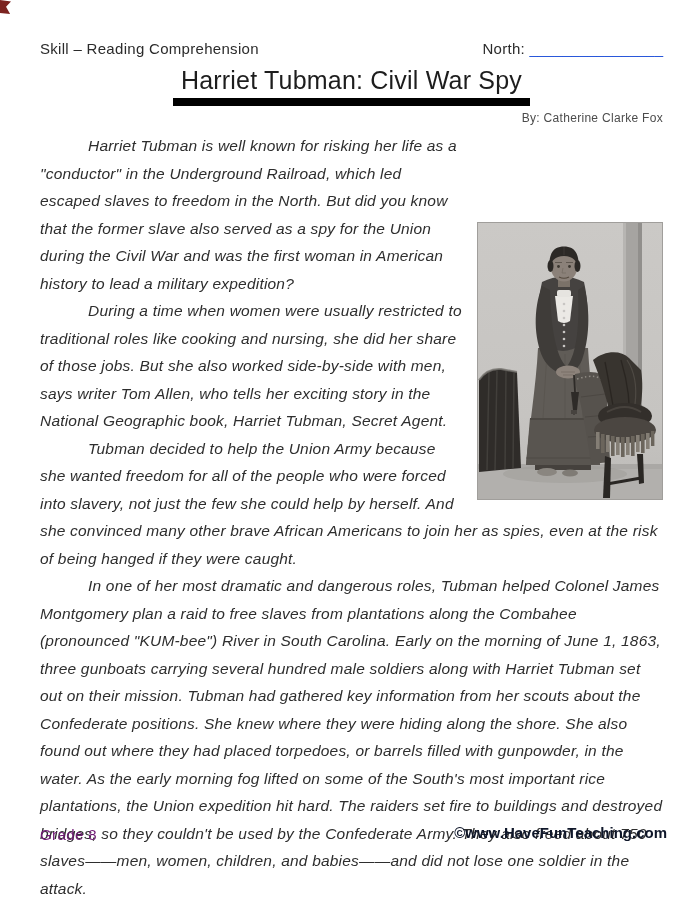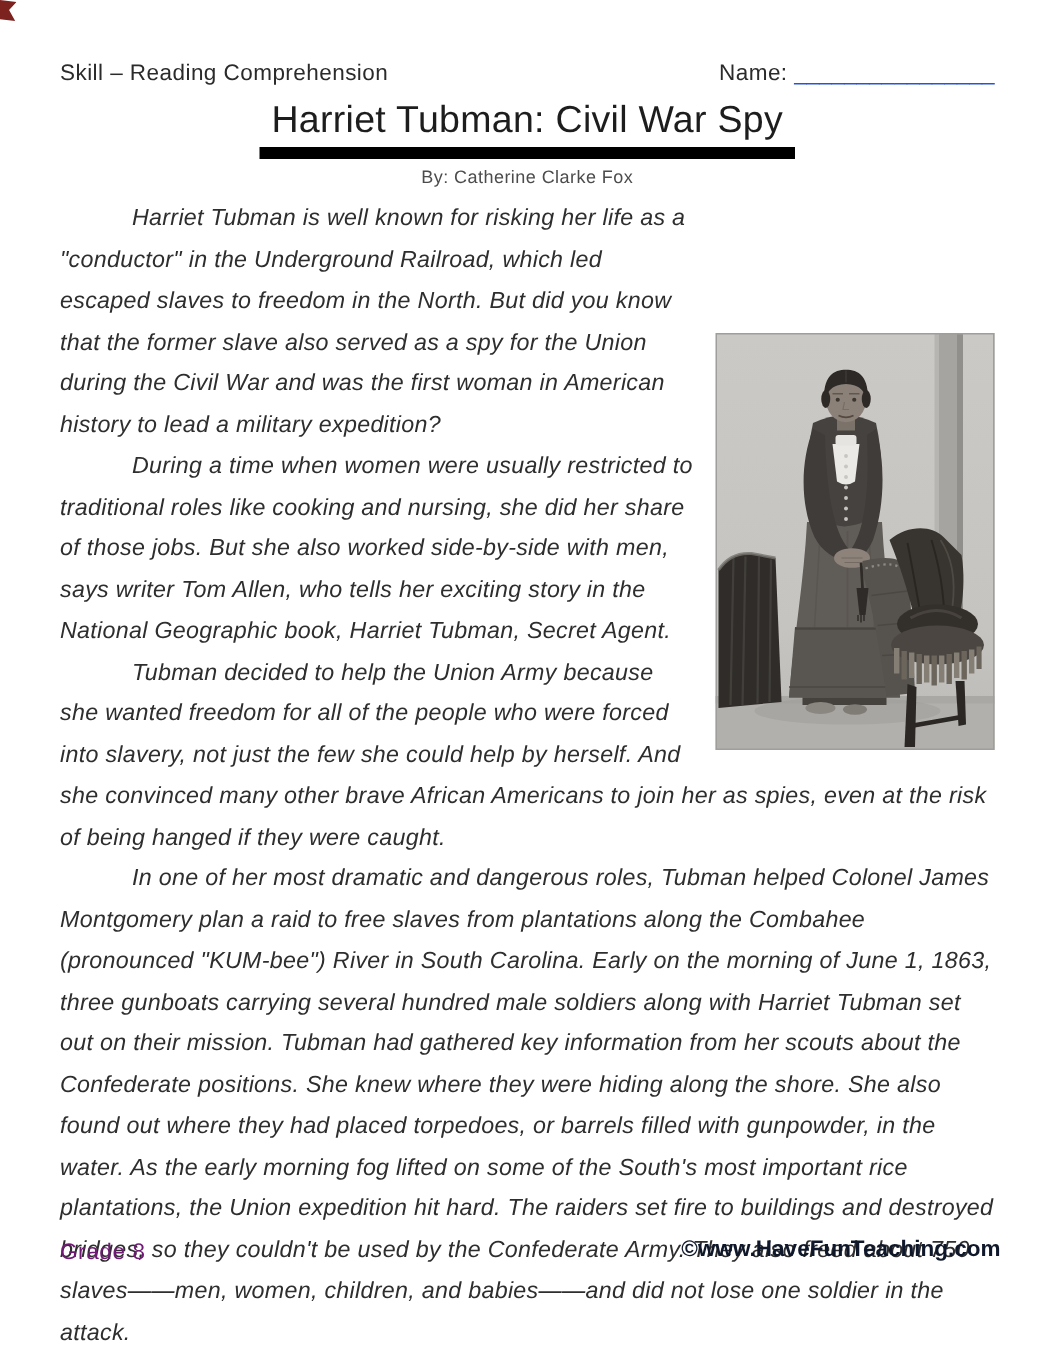--- a/index.html
+++ b/index.html
@@ -9,41 +9,41 @@
   }
   .sheet{position:relative;width:700px;height:906px;box-sizing:border-box;padding:40px 37px 0 40px;}
   .corner-mark{position:absolute;left:0;top:0;width:11px;height:14px;background:#7c2320;
     clip-path:polygon(0 0,100% 10%,55% 48%,92% 100%,0 92%);}
   .header{display:flex;justify-content:space-between;align-items:center;font-size:15px;color:#2b2b2b;letter-spacing:.3px;}
   .name-area{white-space:nowrap;}
   .name-blank{letter-spacing:0;color:#1d4ed8;}
   .title-row{text-align:center;margin-top:9px;}
   h1{display:inline-block;margin:0;font-weight:400;font-size:25px;letter-spacing:.2px;color:#1d1d1d;
      border-bottom:8px solid #000000;padding:0 8px 3px 8px;}
-  .byline{text-align:center;font-size:12px;color:#4c4c4c;margin-top:5px;letter-spacing:.3px;}
+  .byline{text-align:right;font-size:12px;color:#4c4c4c;margin-top:5px;letter-spacing:.3px;}
   .article{margin-top:7px;font-size:15.5px;line-height:27.5px;color:#2e2e2e;letter-spacing:.2px;font-style:italic;}
   .article p{margin:0;text-indent:48px;}
   .photo{float:right;width:186px;height:278px;margin:90px 0 10px 14px;
      box-shadow:0 0 0 1px #a3a19e inset;background:#c7c5c2;}
   .photo svg{display:block;width:100%;height:100%;}
   .footer{position:absolute;left:40px;right:33px;top:822px;display:flex;justify-content:space-between;align-items:flex-start;}
   .grade{font-size:15px;color:#701a75;letter-spacing:.4px;padding-top:4px;}
   .credits{text-align:right;font-weight:bold;font-size:15px;line-height:22px;color:#0f172a;letter-spacing:0;}
 </style>
 </head>
 <body>
 
 <div class="sheet">
 
   <div class="corner-mark"></div>
 
   <div class="header">
     <span>Skill – Reading Comprehension</span>
     <span class="name-area">
-      <span>Name:</span>
+      <span>North:</span>
       <span class="name-blank">________________</span>
     </span>
   </div>
 
   <div class="title-row">
     <h1>Harriet Tubman: Civil War Spy</h1>
   </div>
   <div class="byline">By: Catherine Clarke Fox</div>
 
   <div class="article">

